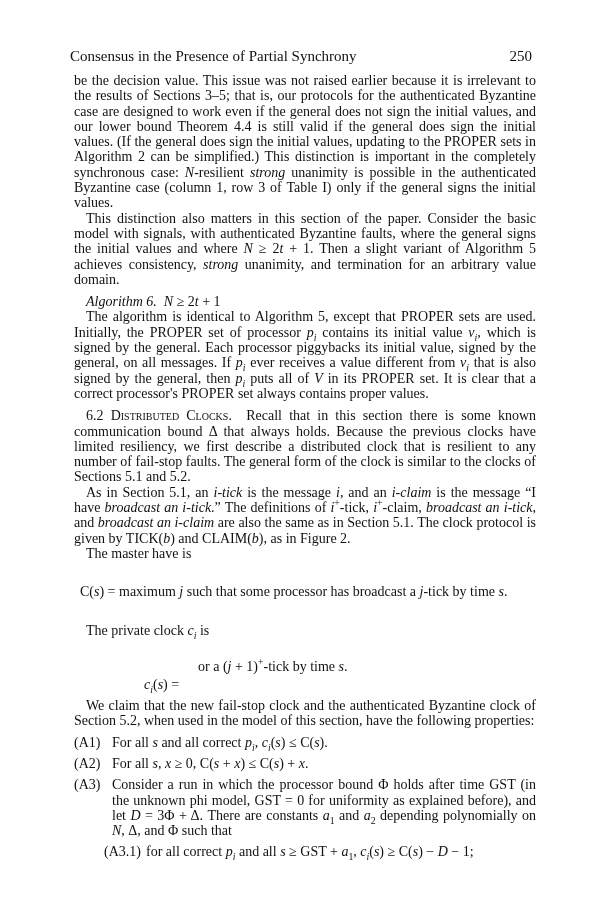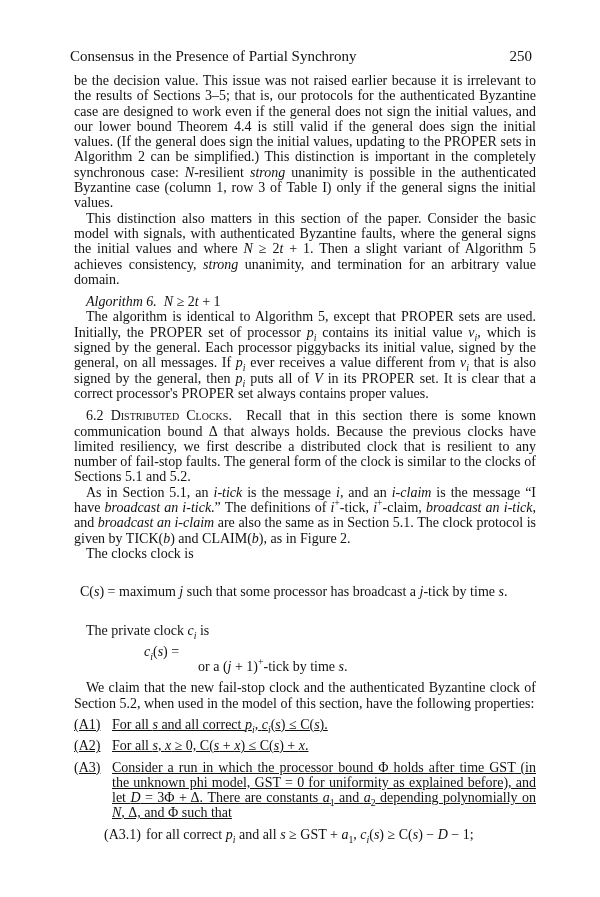--- a/index.html
+++ b/index.html
@@ -9,22 +9,22 @@
   .header .title { position: absolute; left: 0; }
   .header .pno { position: absolute; right: 0; }
   .body { position: absolute; top: 73px; left: 4px; width: 462px; font-size: 14px; line-height: 15.3px; }
   p { margin: 0; text-align: justify; }
   .indent { text-indent: 12px; }
   .gap { height: 7px; }
   .sc { font-variant: small-caps; }
   i { font-style: italic; }
   .formula { padding-left: 6px; margin: 23px 0; }
   .formula2 { margin: 6px 0; display: flex; padding-left: 70px; }
-  .formula2 .lhs { width: 54px; white-space: nowrap; }
-  .item { display: flex; margin: 6px 0; text-decoration: underline; }
+  .formula2 .lhs { width: 54px; white-space: nowrap; margin-top: 33px; }
+  .item { display: flex; margin: 6px 0; }
   .item .lab { width: 38px; flex-shrink: 0; }
   .item .txt { flex: 1; text-align: justify; }
   .subitem { display: flex; margin-left: 30px; }
   .subitem .lab { width: 42px; flex-shrink: 0; }
   sup, sub { font-size: 70%; line-height: 0; }
 </style>
 </head>
 <body>
 
 <div class="page">
@@ -38,21 +38,21 @@
     <p class="indent">This distinction also matters in this section of the paper. Consider the basic model with signals, with authenticated Byzantine faults, where the general signs the initial values and where <i>N</i> ≥ 2<i>t</i> + 1. Then a slight variant of Algorithm 5 achieves consistency, <i>strong</i> unanimity, and termination for an arbitrary value domain.</p>
     <div class="gap"></div>
     <p class="indent">
       <i>Algorithm 6.</i>&nbsp;
       <span><i>N</i> ≥ 2<i>t</i> + 1</span>
     </p>
     <p class="indent">The algorithm is identical to Algorithm 5, except that PROPER sets are used. Initially, the PROPER set of processor <i>p</i><sub><i>i</i></sub> contains its initial value <i>v</i><sub><i>i</i></sub>, which is signed by the general. Each processor piggybacks its initial value, signed by the general, on all messages. If <i>p</i><sub><i>i</i></sub> ever receives a value different from <i>v</i><sub><i>i</i></sub> that is also signed by the general, then <i>p</i><sub><i>i</i></sub> puts all of <i>V</i> in its PROPER set. It is clear that a correct processor's PROPER set always contains proper values.</p>
     <div class="gap"></div>
     <p class="indent"><span>6.2</span> <span class="sc">Distributed Clocks.</span>&nbsp;&nbsp;<span>Recall that in this section there is some known communication bound Δ that always holds. Because the previous clocks have limited resiliency, we first describe a distributed clock that is resilient to any number of fail-stop faults. The general form of the clock is similar to the clocks of Sections 5.1 and 5.2.</span></p>
     <p class="indent">As in Section 5.1, an <i>i-tick</i> is the message <i>i</i>, and an <i>i-claim</i> is the message “I have <i>broadcast an</i> <i>i-tick</i>.” The definitions of <i>i</i><sup>+</sup>-tick, <i>i</i><sup>+</sup>-claim, <i>broadcast an</i> <i>i-tick</i>, and <i>broadcast an</i> <i>i-claim</i> are also the same as in Section 5.1. The clock protocol is given by TICK(<i>b</i>) and CLAIM(<i>b</i>), as in Figure 2.</p>
-    <p class="indent">The clocks clock is</p>
+    <p class="indent">The master have is</p>
     <div class="formula">C(<i>s</i>) = maximum <i>j</i> such that some processor has broadcast a <i>j</i>-tick by time <i>s</i>.</div>
     <p class="indent">The private clock <i>c</i><sub><i>i</i></sub> is</p>
     <div class="formula2">
       <span class="lhs"><i>c</i><sub><i>i</i></sub>(<i>s</i>) =</span>
       <span>
         <br>
         <span>or a (<i>j</i> + 1)<sup>+</sup>-tick by time <i>s</i>.</span>
       </span>
     </div>
     <p class="indent">We claim that the new fail-stop clock and the authenticated Byzantine clock of Section 5.2, when used in the model of this section, have the following properties:</p>

